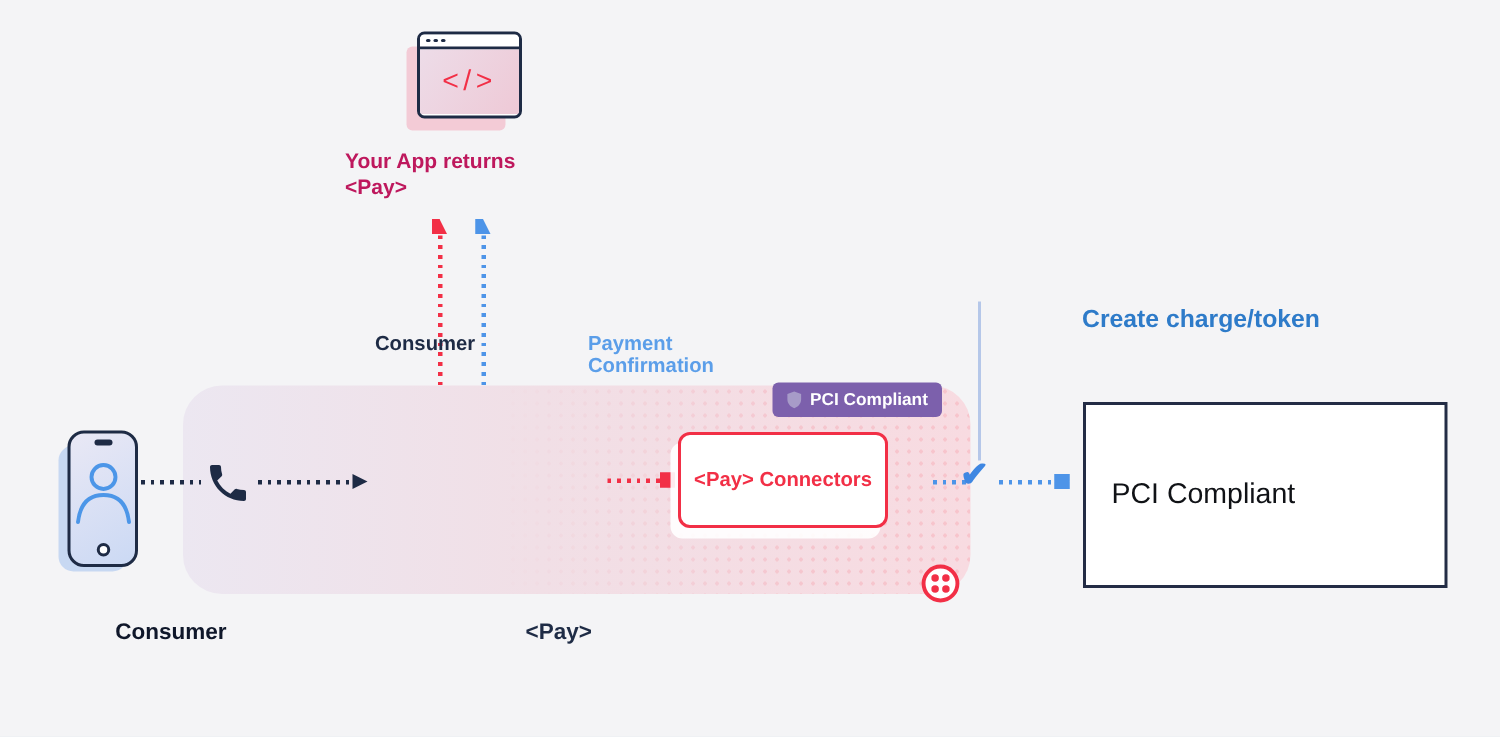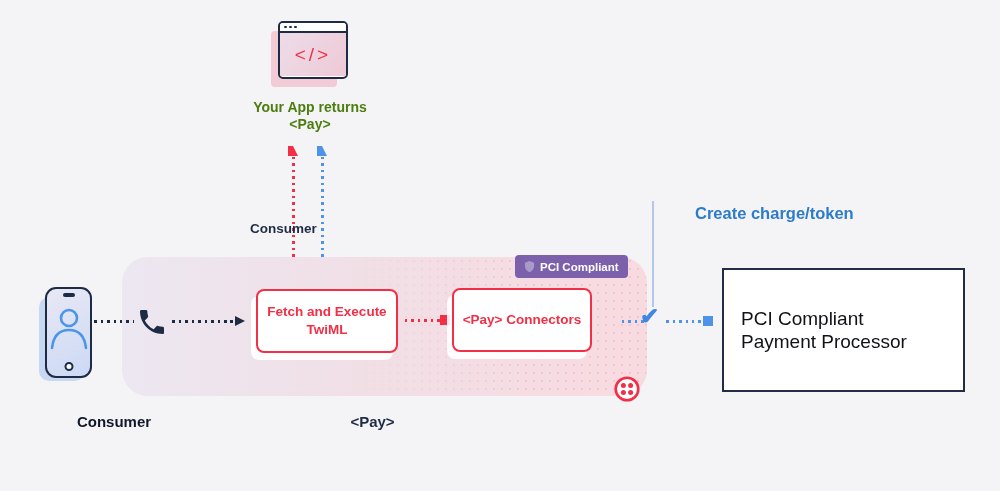--- a/index.html
+++ b/index.html
@@ -11,41 +11,41 @@
   }
   .abs { position:absolute; }
 
   
   .app-shadow { left:271px; top:31px; width:66px; height:56px; background:#F3CBD6; border-radius:4px; }
   .app-window { left:278px; top:21px; width:70px; height:58px; border:2.5px solid #1E2B45; border-radius:5px; background:#fff; overflow:hidden; }
   .app-titlebar { height:10px; background:#fff; border-bottom:2.5px solid #1E2B45; display:flex; align-items:center; gap:2.5px; padding-left:4px; }
   .app-dot { width:2.5px; height:2.5px; border-radius:50%; background:#1E2B45; }
   .app-body { height:43px; background:linear-gradient(125deg,#EDDCE8 0%,#EEC9D6 100%); display:flex; align-items:center; justify-content:center; }
   .app-code { color:#F22F46; font-size:19px; font-weight:500; letter-spacing:3px; }
-  .app-label { left:230px; top:99px; width:160px; text-align:center; color:#4d7c0f; font-weight:bold; font-size:14px; line-height:17px; }
+  .app-label { left:230px; top:99px; width:160px; color:#be185d; font-weight:bold; font-size:14px; line-height:17px; }
 
   
   .vdots { width:2.5px; }
   .vdots.red  { background:repeating-linear-gradient(to bottom,#F22F46 0 2.5px,transparent 2.5px 6.5px); }
   .vdots.blue { background:repeating-linear-gradient(to bottom,#4D94E8 0 2.5px,transparent 2.5px 6.5px); }
   .hdots { height:2.5px; }
   .hdots.navy { background:repeating-linear-gradient(to right,#1E2B45 0 2.5px,transparent 2.5px 6.5px); }
   .hdots.red  { background:repeating-linear-gradient(to right,#F22F46 0 2.5px,transparent 2.5px 6.5px); }
   .hdots.blue { background:repeating-linear-gradient(to right,#4D94E8 0 2.5px,transparent 2.5px 6.5px); }
   .tri { width:0; height:0; }
   .tri.up    { border-left:5px solid transparent; border-right:5px solid transparent; border-bottom:10px solid; }
   .tri.down  { border-left:5px solid transparent; border-right:5px solid transparent; border-top:10px solid; }
   .tri.right { border-top:5px solid transparent; border-bottom:5px solid transparent; border-left:10px solid; }
   .tri.red   { border-bottom-color:#F22F46; border-top-color:#F22F46; border-left-color:#F22F46; }
   .tri.blue  { border-bottom-color:#4D94E8; border-top-color:#4D94E8; border-left-color:#4D94E8; }
   .tri.navy  { border-left-color:#1E2B45; }
 
   .webhook-label { left:250px; top:221px; width:65px; color:#1E2B45; font-weight:bold; font-size:13.5px; }
   .payconf-label { left:392px; top:221px; width:140px; color:#5B9EE9; font-weight:bold; font-size:13.5px; }
-  .charge-label  { left:695px; top:204px; width:185px; text-align:left; color:#2E7BC9; font-weight:bold; font-size:16.5px; }
+  .charge-label  { left:695px; top:204px; width:185px; text-align:right; color:#2E7BC9; font-weight:bold; font-size:16.5px; }
 
   
   .flow-box { left:122px; top:257px; width:525px; height:139px; border-radius:26px;
     background:linear-gradient(90deg,#ECE7F1 0%, #F1DFE6 45%, #F8DBE1 100%); }
   .flow-box::after { content:""; position:absolute; inset:0; border-radius:26px;
     background-image:radial-gradient(rgba(242,47,70,0.13) 1.1px, transparent 1.3px);
     background-size:8px 8px;
     -webkit-mask-image:linear-gradient(to right, transparent 40%, #000 78%);
     mask-image:linear-gradient(to right, transparent 40%, #000 78%); }
 
@@ -101,20 +101,21 @@
 
   <div class="abs tri up red" style="left:288px; top:146px;"></div>
   <div class="abs vdots red" style="left:292px; top:157px; height:108px;"></div>
   <div class="abs tri down red" style="left:288px; top:265px;"></div>
 
   <div class="abs tri up blue" style="left:317px; top:146px;"></div>
   <div class="abs vdots blue" style="left:321px; top:157px; height:108px;"></div>
   <div class="abs tri down blue" style="left:317px; top:265px;"></div>
 
   <div class="abs webhook-label">Consumer</div>
+  <div class="abs payconf-label">Payment Confirmation</div>
 
   <div class="abs flow-box"></div>
 
   <div class="abs badge">
     <svg width="11" height="13" viewBox="0 0 24 26">
       <path d="M12 1 L22 4.6 V12 C22 18.6 17.8 23.4 12 25.4 C6.2 23.4 2 18.6 2 12 V4.6 Z" fill="#A79BC8"></path>
     </svg>
     <span class="badge-text">PCI Compliant</span>
   </div>
 
@@ -129,26 +130,20 @@
   </div>
   <div class="abs consumer-label">Consumer</div>
 
   <div class="abs hdots navy" style="left:94px; top:320px; width:40px;"></div>
   <svg class="abs" style="left:136px; top:306px;" width="32" height="32" viewBox="0 0 24 24">
     <path fill="#1E2B45" d="M6.62 10.79c1.44 2.83 3.76 5.14 6.59 6.59l2.2-2.2c.27-.27.67-.36 1.02-.24 1.12.37 2.33.57 3.57.57.55 0 1 .45 1 1V20c0 .55-.45 1-1 1-9.39 0-17-7.61-17-17 0-.55.45-1 1-1h3.5c.55 0 1 .45 1 1 0 1.25.2 2.45.57 3.57.11.35.03.74-.25 1.02l-2.2 2.2z"></path>
   </svg>
   <div class="abs hdots navy" style="left:172px; top:320px; width:62px;"></div>
   <div class="abs tri right navy" style="left:235px; top:316px;"></div>
 
-  <div class="abs node node1">
-    <div>
-      <span>Fetch and Execute</span><br>
-      <span>TwiML</span>
-    </div>
-  </div>
 
   <div class="abs hdots red" style="left:405px; top:319px; width:35px;"></div>
   <div class="abs tri right red" style="left:440px; top:315px;"></div>
 
   <div class="abs node node2">
     <span>&lt;Pay&gt; Connectors</span>
   </div>
 
   <svg class="abs" style="left:613px; top:375px;" width="28" height="28" viewBox="0 0 28 28">
     <circle cx="14" cy="14" r="11.3" fill="#fff" stroke="#F22F46" stroke-width="2.6"></circle>
@@ -163,16 +158,15 @@
   <div class="abs vline"></div>
   <div class="abs charge-label">Create charge/token</div>
 
   <div class="abs hdots blue" style="left:622px; top:320px; width:22px;"></div>
   <div class="abs check">✔</div>
   <div class="abs hdots blue" style="left:666px; top:320px; width:38px;"></div>
   <div class="abs tri right blue" style="left:703px; top:316px;"></div>
 
   <div class="abs pci-box">
     <span>PCI Compliant</span>
-    <span>Payment Processor</span>
   </div>
 
 </div>
 
 </body></html>

